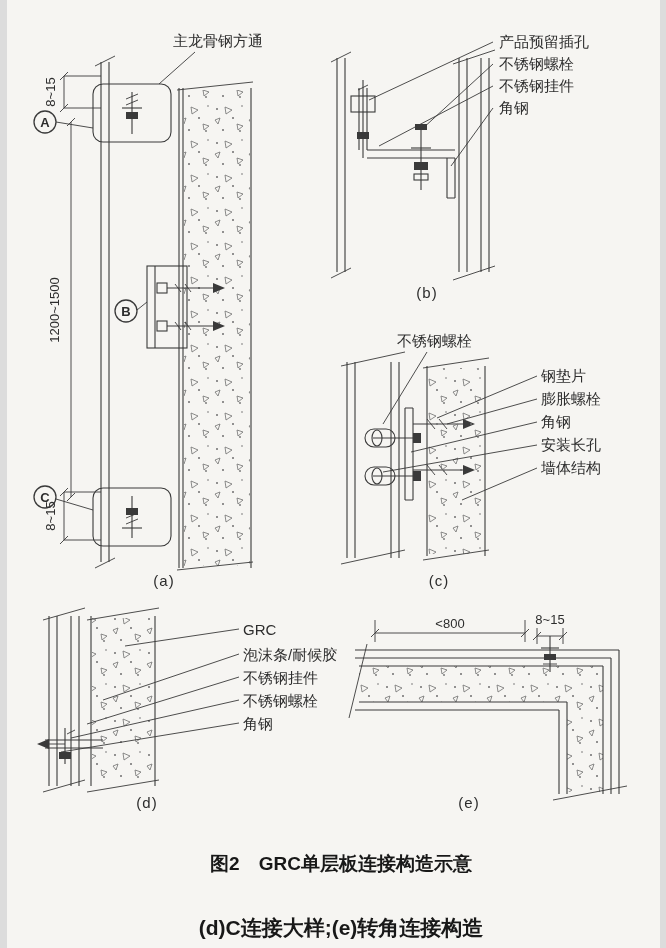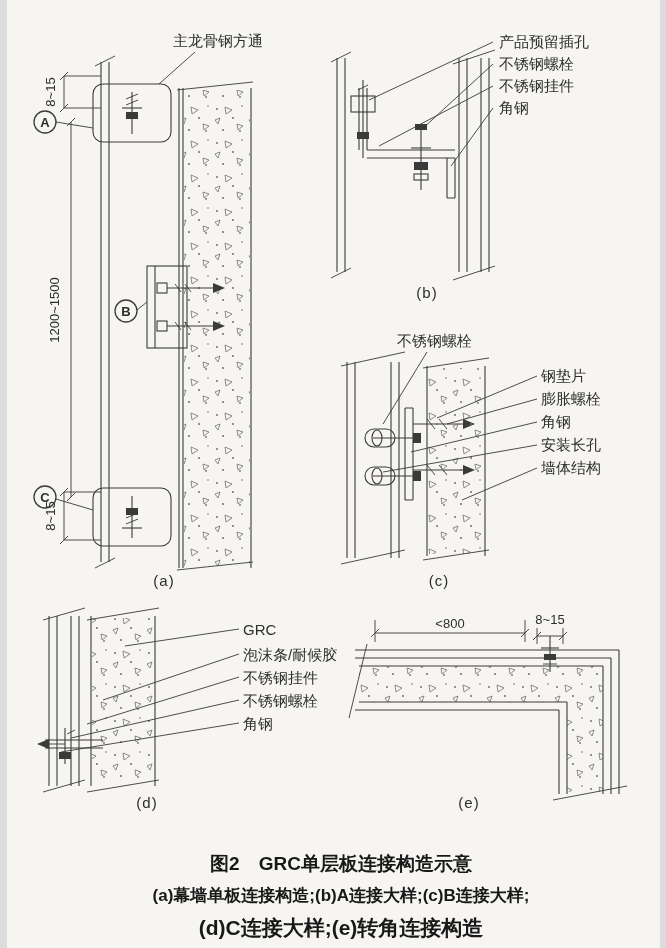--- a/index.html
+++ b/index.html
@@ -290,16 +290,15 @@
       <path d="M342 718 L360 644 M546 800 L620 786" stroke-width="0.9"></path>
     </g>
   </g>
 
   <text class="dim" x="443" y="628" text-anchor="middle">&lt;800</text>
   <text class="dim" x="543" y="624" text-anchor="middle">8~15</text>
   <text class="tag" x="462" y="808" text-anchor="middle">(e)</text>
 </svg>
 
   <div class="caption caption-title">图2　GRC单层板连接构造示意</div>
-  <div class="caption caption-sub1">(a)幕墙单板连接构造;(b)A连接大样;(c)B连接大样;</div>
   <div class="caption caption-sub2">(d)C连接大样;(e)转角连接构造</div>
 
 </div>
 
 </body></html>

